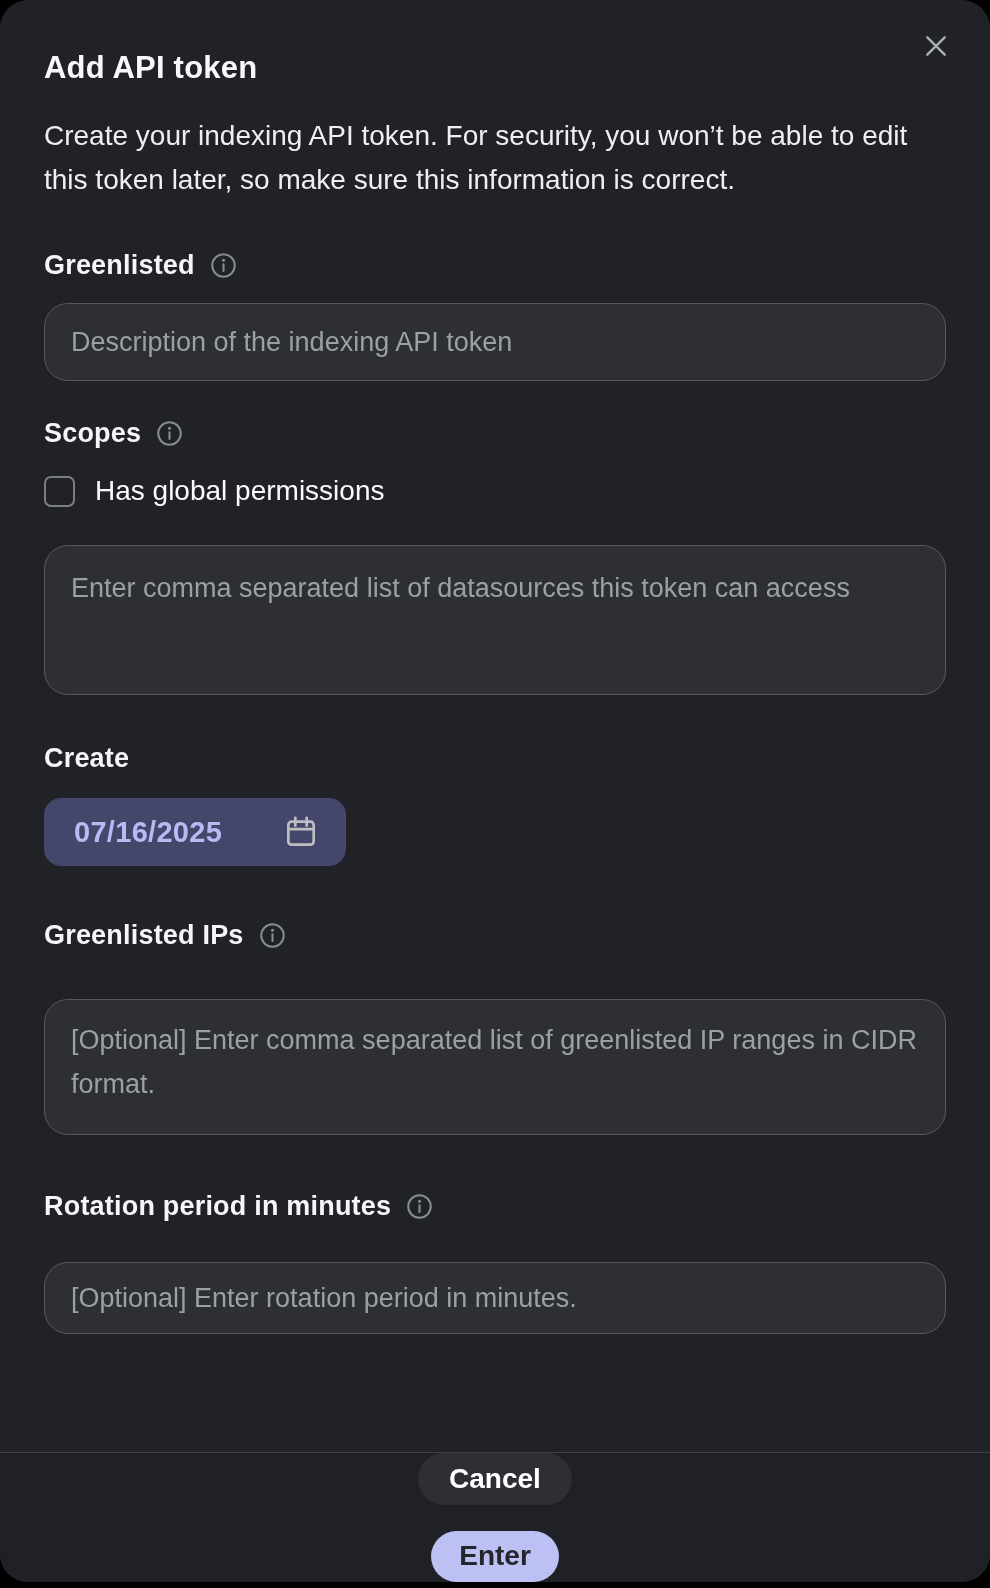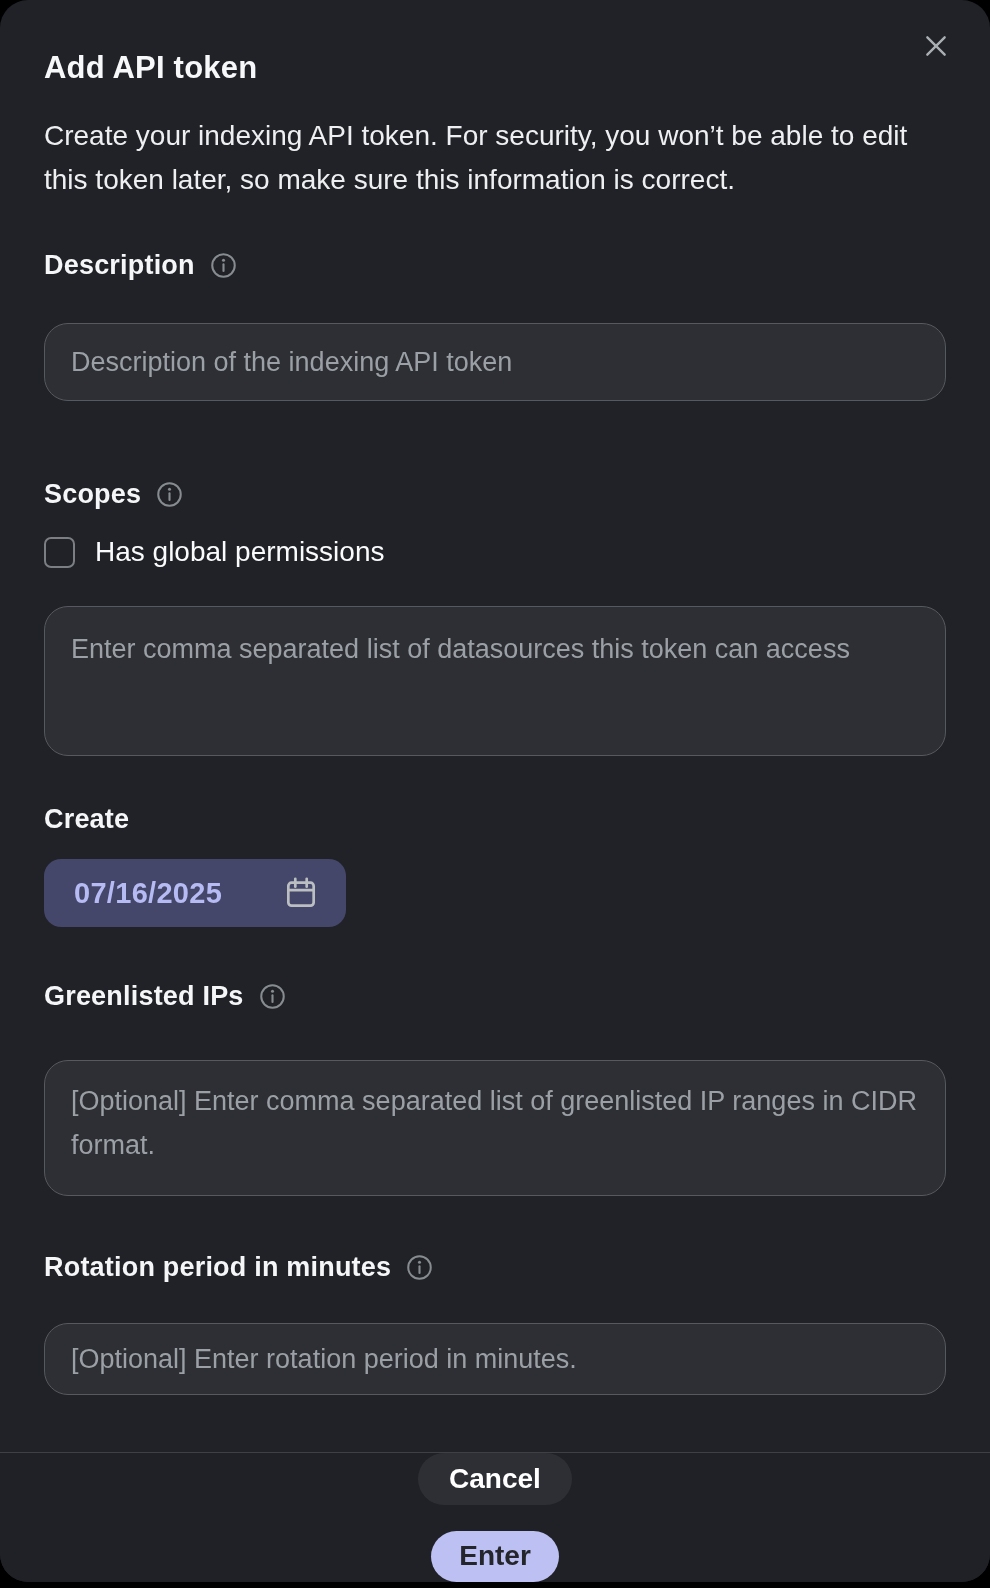--- a/index.html
+++ b/index.html
@@ -27,33 +27,33 @@
   .dialog-subtitle {
     margin-top: 28px; font-size: 28px; font-weight: 400; color: #edeff1;
     line-height: 44px; max-width: 900px;
   }
 
   .label-row { display: flex; align-items: center; gap: 15px; }
   .field-label { font-size: 27px; font-weight: 600; color: #f5f6f7; letter-spacing: 0.2px; }
   .info-icon { display: inline-flex; }
 
   .mt-48 { margin-top: 48px; }
-  .mt-50 { margin-top: 78px; }
+  .mt-50 { margin-top: 37px; }
   .mt-54 { margin-top: 54px; }
   .mt-56 { margin-top: 56px; }
 
   .text-input, .text-area {
     width: 100%; background: #2d2f34; border: 1px solid #56595f;
     border-radius: 24px; color: #e8eaec; font-size: 27px;
     font-family: "Liberation Sans", "DejaVu Sans", sans-serif;
     outline: none;
   }
   .text-input::placeholder, .text-area::placeholder { color: #9ba0a6; opacity: 1; }
 
-  .input-description { margin-top: 42px; height: 78px; padding: 0 26px; }
+  .input-description { margin-top: 22px; height: 78px; padding: 0 26px; }
   .input-rotation    { margin-top: 40px; height: 72px; padding: 0 26px; }
 
   .text-area { resize: none; line-height: 44px; display: block; }
   .area-scopes      { margin-top: 38px; height: 150px; padding: 20px 26px; }
   .area-greenlisted { margin-top: 48px; height: 136px; padding: 18px 26px; }
 
   .checkbox-row {
     margin-top: 26px; display: flex; align-items: center; gap: 20px; cursor: pointer;
     width: fit-content;
   }
@@ -101,21 +101,21 @@
   </button>
 
   <div class="content">
 
     <h1 class="dialog-title">Add API token</h1>
 
     <p class="dialog-subtitle">Create your indexing API token. For security, you won’t be able to edit this token later, so make sure this information is correct.</p>
 
     
     <div class="label-row mt-48">
-      <span class="field-label">Description</span>
+      <span class="field-label">Greenlisted</span>
       <span class="info-icon">
         <svg width="27" height="27" viewBox="0 0 24 24" fill="none">
           <circle cx="12" cy="12" r="10" stroke="#878c91" stroke-width="1.8"></circle>
           <line x1="12" y1="11" x2="12" y2="16.8" stroke="#878c91" stroke-width="1.9" stroke-linecap="round"></line>
           <circle cx="12" cy="7.3" r="1.35" fill="#878c91"></circle>
         </svg>
       </span>
     </div>
     <input class="text-input input-description" type="text" placeholder="Description of the indexing API token" style="">
 

